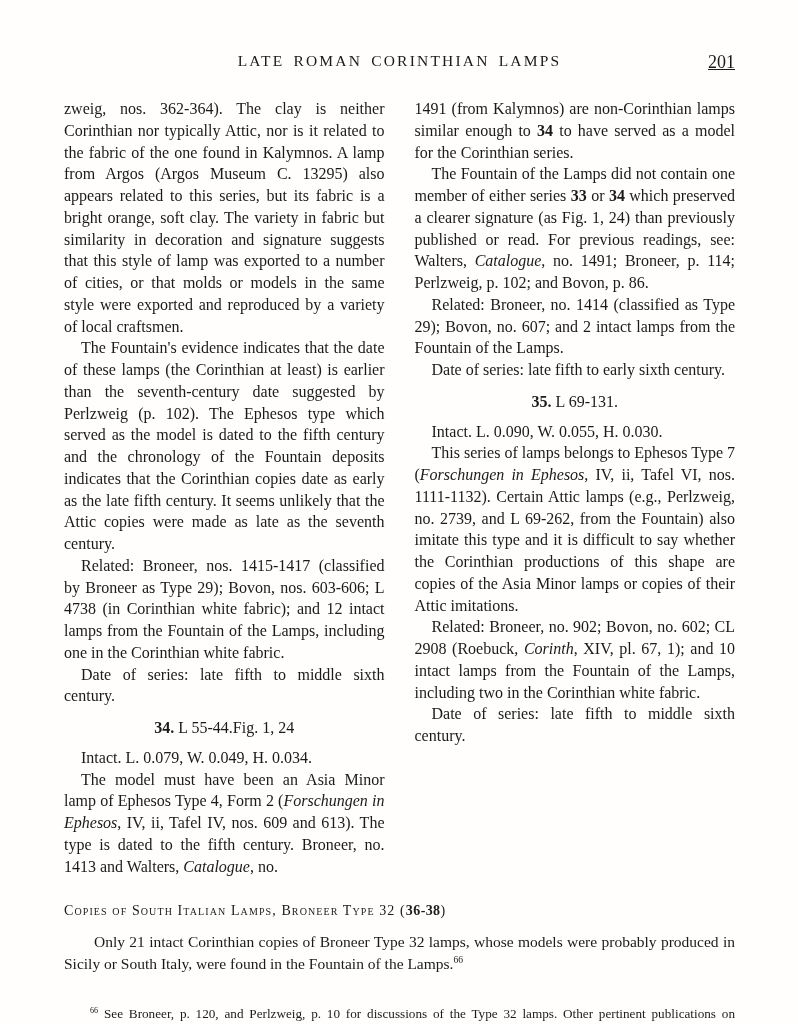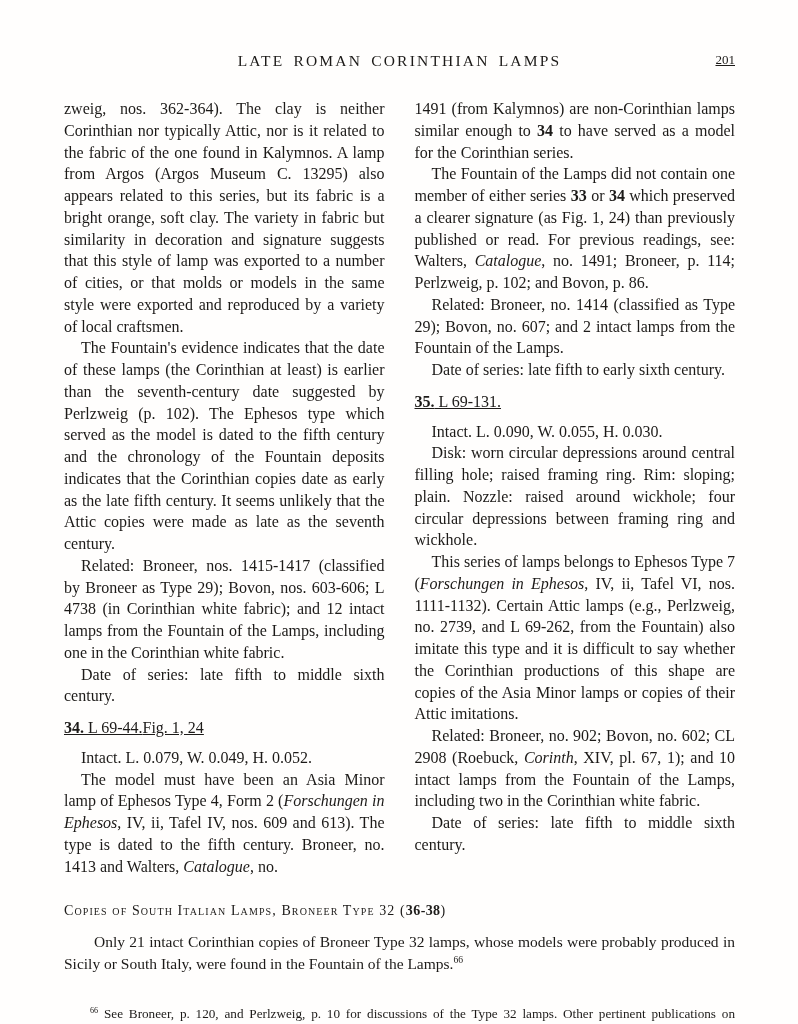--- a/index.html
+++ b/index.html
@@ -25,44 +25,43 @@
   }
   .running-title {
     font-size: 15.5px;
     letter-spacing: 2.2px;
     word-spacing: 3px;
   }
   .page-number {
     position: absolute;
     right: 0;
     top: 0;
-    font-size: 13px;
+    font-size: 18px;
     text-decoration: underline;
   }
   .columns {
     display: flex;
     gap: 30px;
     margin-top: 24px;
   }
   .col {
     flex: 1 1 0;
     font-size: 16px;
     line-height: 1.36;
     text-align: justify;
   }
   .col p {
     margin: 0;
   }
   .col p.indent { text-indent: 17px; }
   .col p.noindent { text-indent: 0; }
   .entry-heading {
     display: flex;
-    justify-content: flex-start;
+    justify-content: center;
     margin: 10px 0 8px 0;
-    text-decoration: underline;
   }
   .b { font-weight: bold; margin-top: 32px; }
   .i { font-style: italic; }
   .sc { font-variant: small-caps; letter-spacing: 1.1px; }
   .sup { vertical-align: super; font-size: 0.62em; line-height: 0; }
   .section-heading {
     margin: 26px 0 0 0;
     font-size: 14px;
     font-weight: normal;
     letter-spacing: 0.4px;
@@ -94,36 +93,35 @@
     <span class="page-number">201</span>
   </header>
 
   <div class="columns">
     <div class="col">
         <p class="noindent"><span>zweig, nos. 362-364). The clay is neither Corinthian nor typically Attic, nor is it related to the fabric of the one found in Kalymnos. A lamp from Argos (Argos Museum C. 13295) also appears related to this series, but its fabric is a bright orange, soft clay. The variety in fabric but similarity in decoration and signature suggests that this style of lamp was exported to a number of cities, or that molds or models in the same style were exported and reproduced by a variety of local craftsmen.</span></p>
         <p class="indent"><span>The Fountain's evidence indicates that the date of these lamps (the Corinthian at least) is earlier than the seventh-century date suggested by Perlzweig (p. 102). The Ephesos type which served as the model is dated to the fifth century and the chronology of the Fountain deposits indicates that the Corinthian copies date as early as the late fifth century. It seems unlikely that the Attic copies were made as late as the seventh century.</span></p>
         <p class="indent"><span>Related: Broneer, nos. 1415-1417 (classified by Broneer as Type 29); Bovon, nos. 603-606; L 4738 (in Corinthian white fabric); and 12 intact lamps from the Fountain of the Lamps, including one in the Corinthian white fabric.</span></p>
         <p class="indent"><span>Date of series: late fifth to middle sixth century.</span></p>
         <div class="entry-heading">
-          <span><span class="b">34.</span><span> L 69-44.</span></span>
+          <span><span class="b">34.</span><span> L 55-44.</span></span>
           <span class="entry-fig">Fig. 1, 24</span>
         </div>
-        <p class="indent"><span>Intact. L. 0.079, W. 0.049, H. 0.052.</span></p>
+        <p class="indent"><span>Intact. L. 0.079, W. 0.049, H. 0.034.</span></p>
         <p class="indent"><span>The model must have been an Asia Minor lamp of Ephesos Type 4, Form 2 (</span><span class="i">Forschungen in Ephesos</span><span>, IV, ii, Tafel IV, nos. 609 and 613). The type is dated to the fifth century. Broneer, no. 1413 and Walters, </span><span class="i">Catalogue</span><span>, no.</span></p>
       </div>
     <div class="col">
         <p class="noindent"><span>1491 (from Kalymnos) are non-Corinthian lamps similar enough to </span><span class="b">34</span><span> to have served as a model for the Corinthian series.</span></p>
         <p class="indent"><span>The Fountain of the Lamps did not contain one member of either series </span><span class="b">33</span><span> or </span><span class="b">34</span><span> which preserved a clearer signature (as Fig. 1, 24) than previously published or read. For previous readings, see: Walters, </span><span class="i">Catalogue</span><span>, no. 1491; Broneer, p. 114; Perlzweig, p. 102; and Bovon, p. 86.</span></p>
         <p class="indent"><span>Related: Broneer, no. 1414 (classified as Type 29); Bovon, no. 607; and 2 intact lamps from the Fountain of the Lamps.</span></p>
         <p class="indent"><span>Date of series: late fifth to early sixth century.</span></p>
         <div class="entry-heading">
           <span><span class="b">35.</span><span> L 69-131.</span></span>
         </div>
         <p class="indent"><span>Intact. L. 0.090, W. 0.055, H. 0.030.</span></p>
-        <p class="indent"><span>Disk: worn circular depressions around central filling hole; raised framing ring. Rim: sloping; plain. Nozzle: raised around wickhole; four circular depressions between framing ring and wickhole.</span></p>
         <p class="indent"><span>This series of lamps belongs to Ephesos Type 7 (</span><span class="i">Forschungen in Ephesos</span><span>, IV, ii, Tafel VI, nos. 1111-1132). Certain Attic lamps (e.g., Perlzweig, no. 2739, and L 69-262, from the Fountain) also imitate this type and it is difficult to say whether the Corinthian productions of this shape are copies of the Asia Minor lamps or copies of their Attic imitations.</span></p>
         <p class="indent"><span>Related: Broneer, no. 902; Bovon, no. 602; CL 2908 (Roebuck, </span><span class="i">Corinth</span><span>, XIV, pl. 67, 1); and 10 intact lamps from the Fountain of the Lamps, including two in the Corinthian white fabric.</span></p>
         <p class="indent"><span>Date of series: late fifth to middle sixth century.</span></p>
       </div>
   </div>
 
   <h2 class="section-heading"><span class="sc">Copies of South Italian Lamps, Broneer Type 32 (</span><span class="b">36-38</span><span>)</span></h2>
 
   <p class="intro"><span>Only 21 intact Corinthian copies of Broneer Type 32 lamps, whose models were probably produced in Sicily or South Italy, were found in the Fountain of the Lamps.</span><span class="sup">66</span></p>
 

